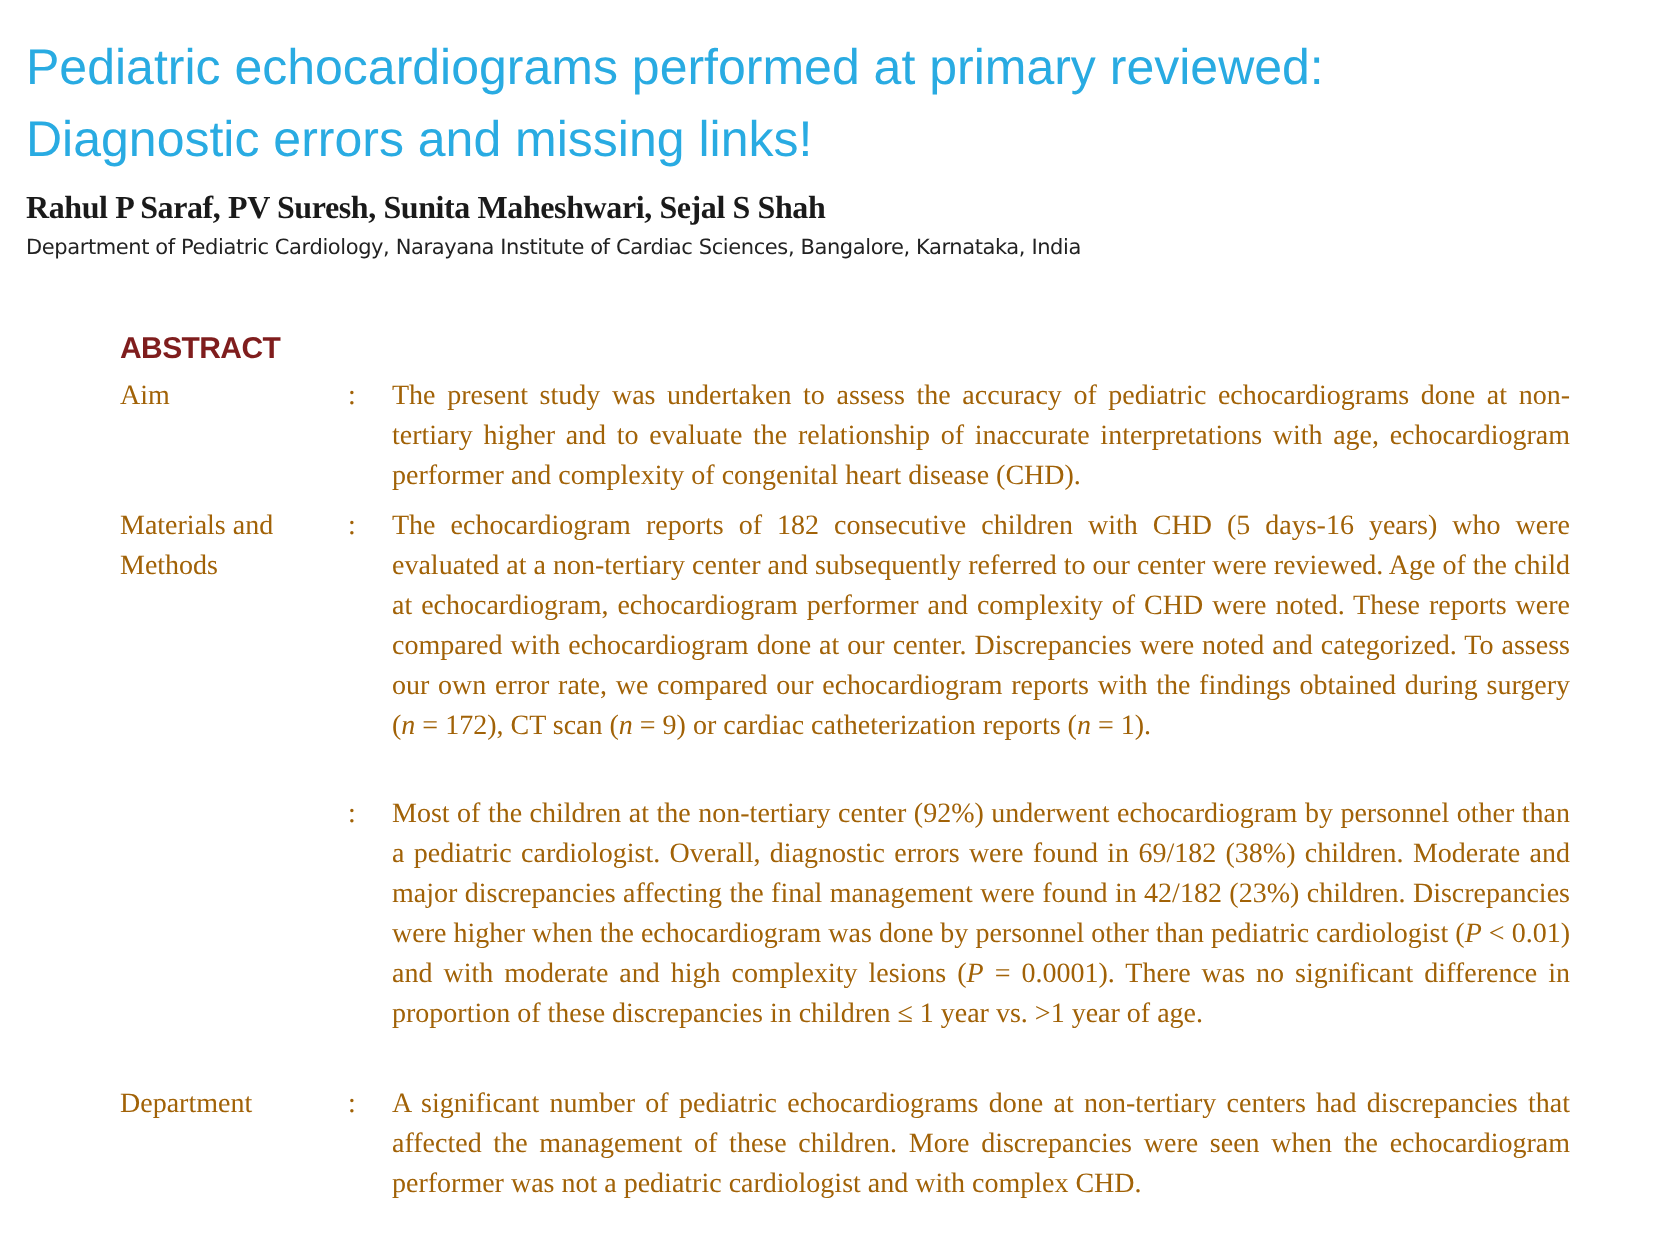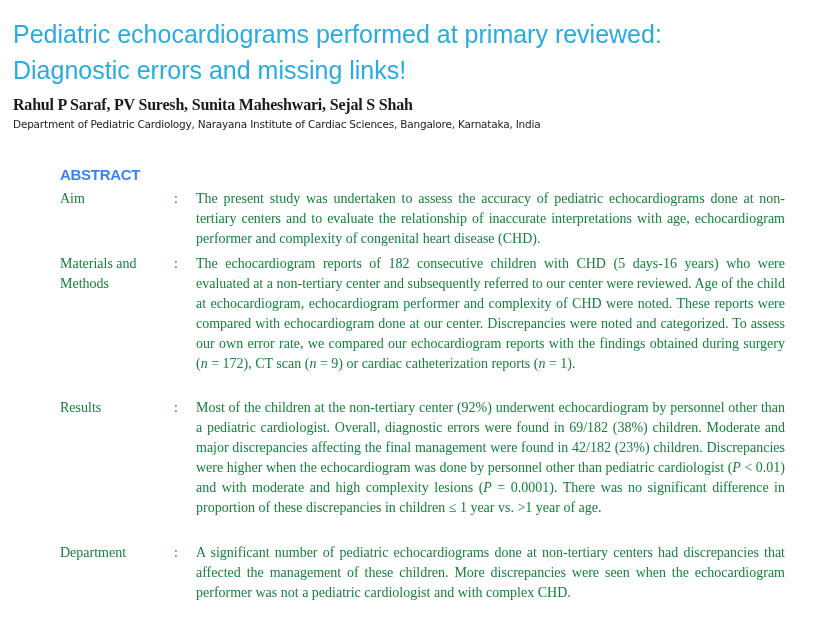--- a/index.html
+++ b/index.html
@@ -15,23 +15,23 @@
     color: #1a1a1a; letter-spacing: -0.2px; text-align: right;
   }
   .affil {
     position: absolute; left: 13px; top: 118px;
     font-family: "DejaVu Sans", sans-serif; font-size: 10.5px; color: #222;
     letter-spacing: -0.2px;
   }
   .abstract-head {
     position: absolute; left: 60px; top: 166px;
     font-family: "Liberation Sans", sans-serif; font-size: 15px; font-weight: bold;
-    color: #3b82f6; letter-spacing: -0.3px; text-align: right;
+    color: #7f1d1d; letter-spacing: -0.3px; text-align: right;
   }
-  .section { position: absolute; left: 60px; width: 730px; font-family: "Liberation Serif", serif; font-size: 14px; line-height: 20px; color: #15803d; }
+  .section { position: absolute; left: 60px; width: 730px; font-family: "Liberation Serif", serif; font-size: 14px; line-height: 20px; color: #a16207; }
   .sec-label { position: absolute; left: 0; top: 0; width: 108px; }
   .sec-colon { position: absolute; left: 114px; top: 0; }
   .sec-text { position: absolute; left: 136px; top: 0; width: 589px; text-align: justify; }
   .ul { text-decoration-color: #e01010; text-decoration-thickness: 2px; text-underline-offset: 3px; }
   .it { font-style: italic; }
 </style>
 </head>
 <body>
 
 <div class="title">
@@ -40,31 +40,30 @@
 </div>
 
 <div class="authors">Rahul P Saraf, PV Suresh, Sunita Maheshwari, Sejal S Shah</div>
 <div class="affil">Department of Pediatric Cardiology, Narayana Institute of Cardiac Sciences, Bangalore, Karnataka, India</div>
 
 <div class="abstract-head">ABSTRACT</div>
 
 <div class="section" style="top:189px;height:60px;">
   <div class="sec-label">Aim</div>
   <div class="sec-colon">:</div>
-  <div class="sec-text">The present study was undertaken to assess the accuracy of pediatric echocardiograms done at non-tertiary centers and to evaluate the relationship of inaccurate interpretations with age, echocardiogram performer and complexity of congenital heart disease (CHD).</div>
+  <div class="sec-text">The present study was undertaken to assess the accuracy of pediatric echocardiograms done at non-tertiary higher and to evaluate the relationship of inaccurate interpretations with age, echocardiogram performer and complexity of congenital heart disease (CHD).</div>
 </div>
 
 <div class="section" style="top:254px;height:140px;">
   <div class="sec-label" style="width:104px;">Materials and Methods</div>
   <div class="sec-colon">:</div>
   <div class="sec-text"><span>The echocardiogram reports of 182 consecutive children with CHD (5 days-16 years) who were evaluated at a non-tertiary center and subsequently referred to our center were reviewed. Age of the child at echocardiogram, echocardiogram performer and complexity of CHD were noted. These reports were compared with echocardiogram done at our center. Discrepancies were noted and categorized. To assess our own error rate, we compared our echocardiogram reports with the findings obtained during surgery (</span><span class="it">n</span><span> = 172), CT scan (</span><span class="it">n</span><span> = 9) or cardiac catheterization reports (</span><span class="it">n</span><span> = 1).</span></div>
 </div>
 
 <div class="section" style="top:398px;height:142px;">
-  <div class="sec-label">Results</div>
   <div class="sec-colon">:</div>
   <div class="sec-text"><span>Most of the children at the non-tertiary center (92%) underwent echocardiogram by personnel other than a pediatric cardiologist. </span><span class="ul">Overall, diagnostic errors were found in 69/182 (38%)</span><span> children. Moderate and </span><span class="ul">major discrepancies affecting the final management were found in 42/182 (23%) children.</span><span> Discrepancies were higher when the echocardiogram was done by personnel other than pediatric cardiologist (</span><span class="it">P</span><span> &lt; 0.01) and with moderate and high complexity lesions (</span><span class="it">P</span><span> = 0.0001). There was no significant difference in proportion of these discrepancies in children ≤ 1 year vs. &gt;1 year of age.</span></div>
 </div>
 
 <div class="section" style="top:543px;height:84px;">
   <div class="sec-label">Department</div>
   <div class="sec-colon">:</div>
   <div class="sec-text">A significant number of pediatric echocardiograms done at non-tertiary centers had discrepancies that affected the management of these children. More discrepancies were seen when the echocardiogram performer was not a pediatric cardiologist and with complex CHD.</div>
 </div>
 

